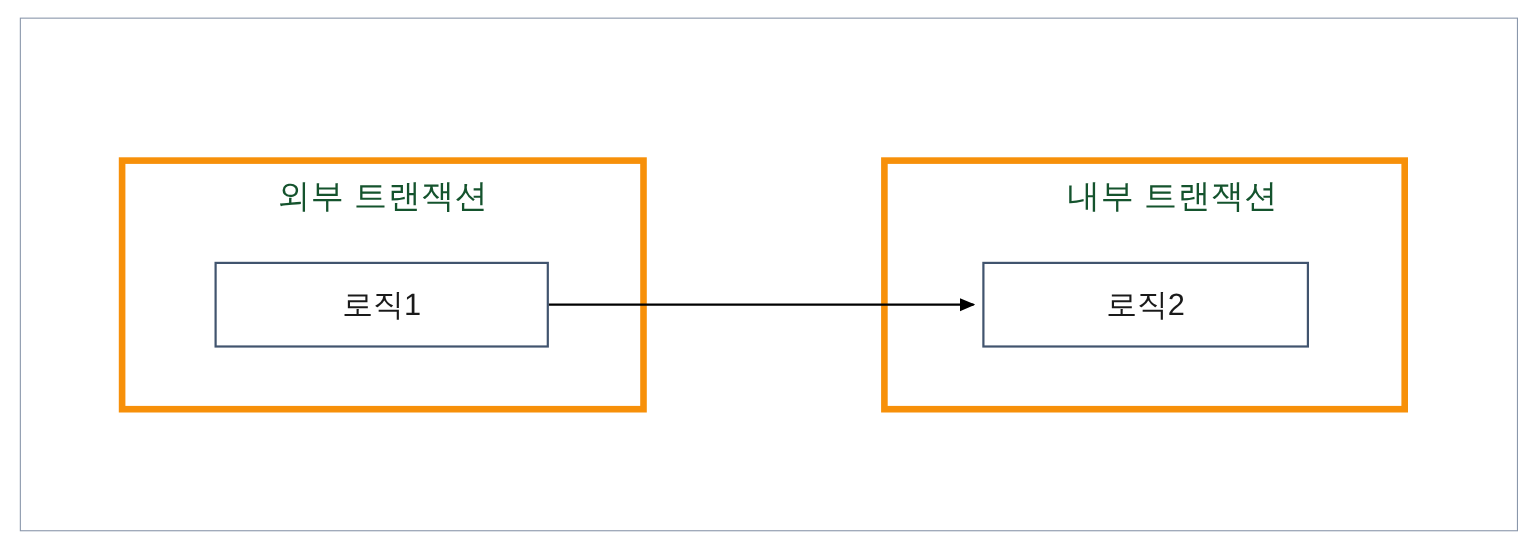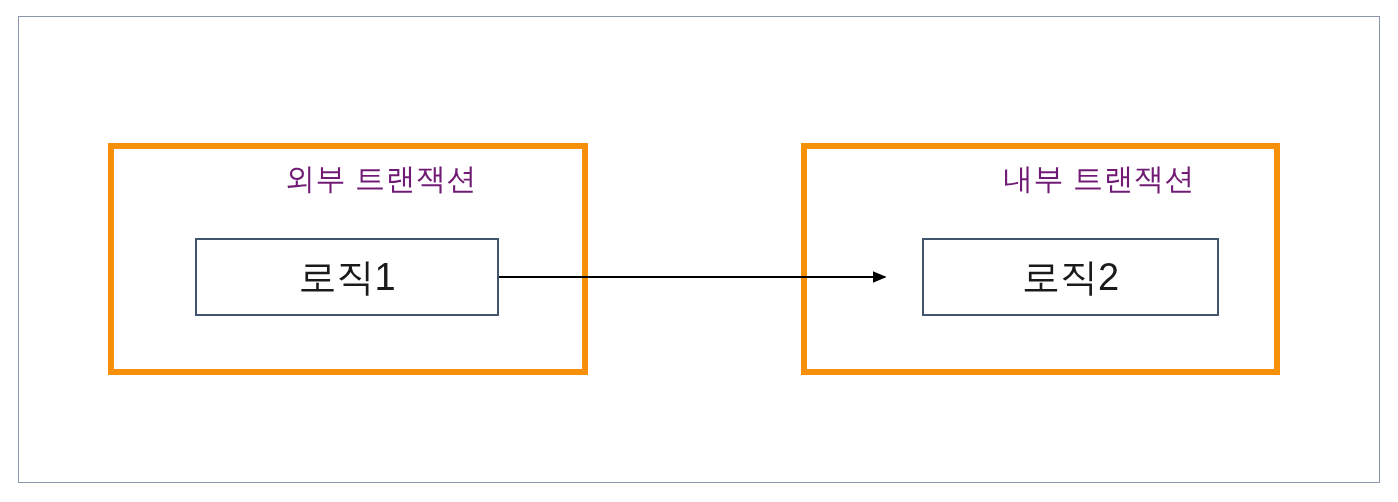--- a/index.html
+++ b/index.html
@@ -53,24 +53,23 @@
   }
 
   
   .tx-title {
     position: absolute;
     top: 158px;
     height: 42px;
     line-height: 42px;
     text-align: center;
     font-size: 30px;
-    color: #701a75;
+    color: #14532d;
     letter-spacing: 0.5px;
     white-space: nowrap;
-    margin-left: 33px;
   }
   .tx-title.left {
     left: 108px;
     width: 480px;
   }
   .tx-title.right {
     left: 801px;
     width: 530px;
   }
 
@@ -84,27 +83,27 @@
     align-items: center;
     justify-content: center;
   }
   .logic-box.left {
     left: 195px;
     top: 238px;
     width: 304px;
     height: 78px;
   }
   .logic-box.right {
-    left: 922px;
+    left: 893px;
     top: 238px;
     width: 297px;
     height: 78px;
   }
   .logic-label {
-    font-size: 38px;
+    font-size: 28px;
     color: #1a1a1a;
     line-height: 1;
     white-space: nowrap;
   }
 
   
   .connector {
     position: absolute;
     left: 495px;
     top: 258px;

